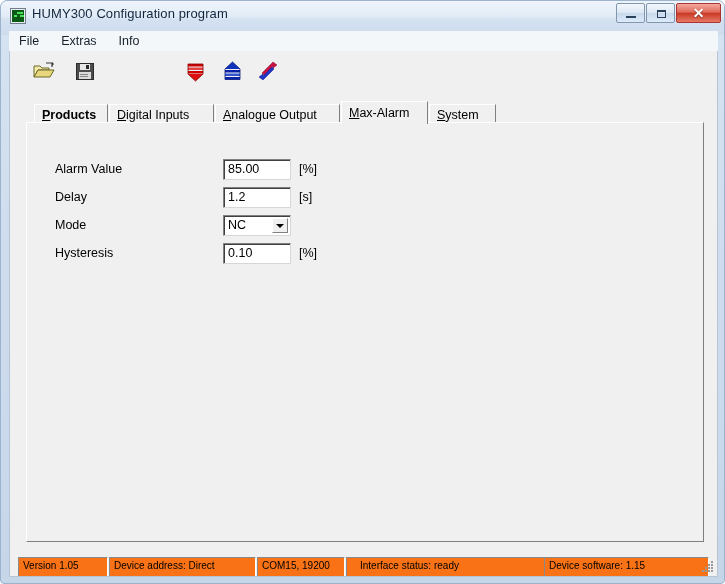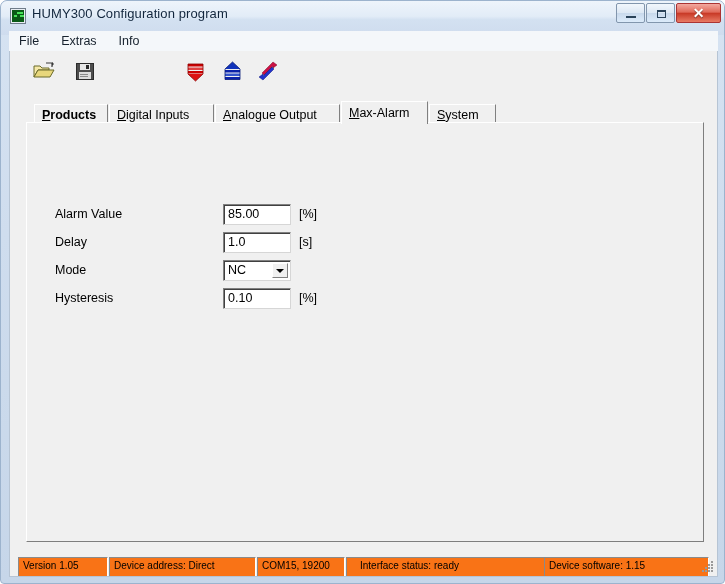--- a/index.html
+++ b/index.html
@@ -216,21 +216,20 @@
     border: 1px solid #ffffff;
     border-right-color: #7e7e7e;
     border-bottom-color: #7e7e7e;
   }
 
   
   .form-row {
     position: absolute;
     left: 0;
     height: 22px;
-    margin-top: 45px;
   }
   .field-label {
     position: absolute;
     left: 28px;
     top: 3px;
     font-size: 12.5px;
     color: #000000;
     white-space: nowrap;
   }
   .field-box {
@@ -430,21 +429,21 @@
     <div class="tabpage">
 
       <div class="form-row" style="top:36px;width:360px;">
         <div class="field-label">Alarm Value</div>
         <div class="field-box">85.00</div>
         <div class="unit">[%]</div>
       </div>
 
       <div class="form-row" style="top:64px;width:360px;">
         <div class="field-label">Delay</div>
-        <div class="field-box">1.0</div>
+        <div class="field-box">1.2</div>
         <div class="unit">[s]</div>
       </div>
 
       <div class="form-row" style="top:92px;width:360px;">
         <div class="field-label">Mode</div>
         <div class="field-combo">
           <span class="cv">NC</span>
           <span class="combo-arrow"></span>
         </div>
         <div class="unit"></div>

